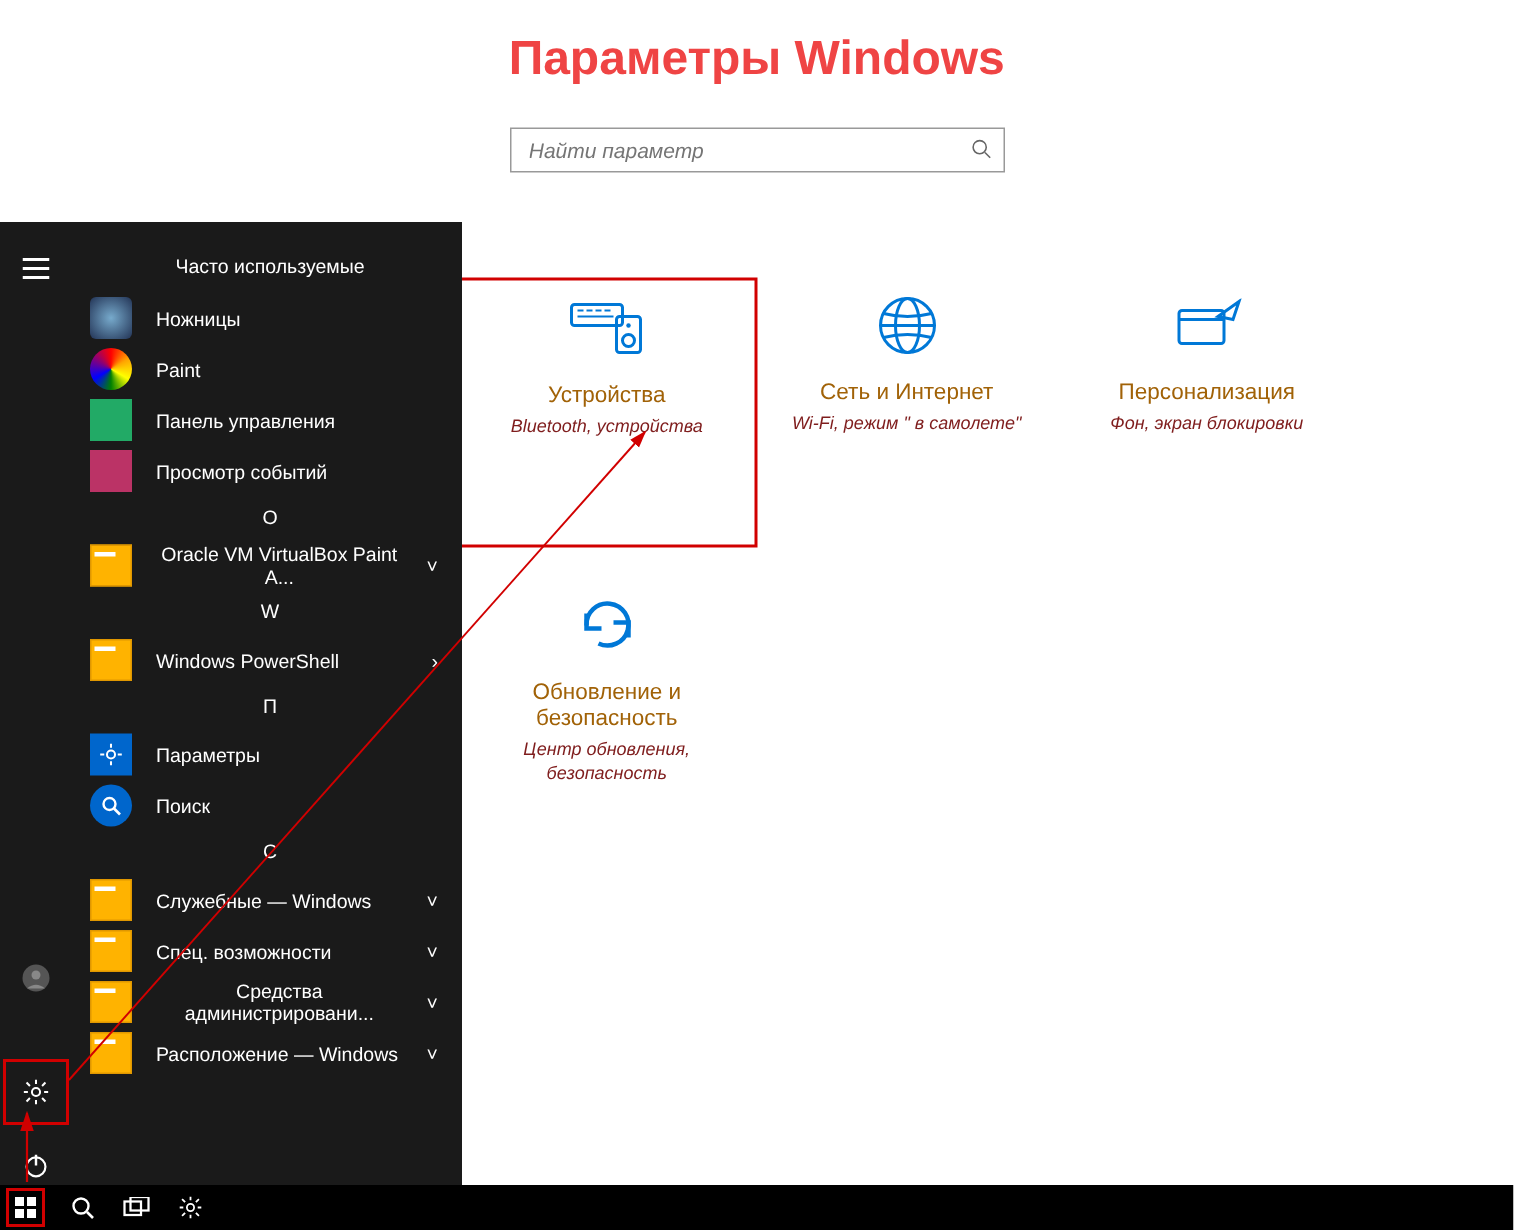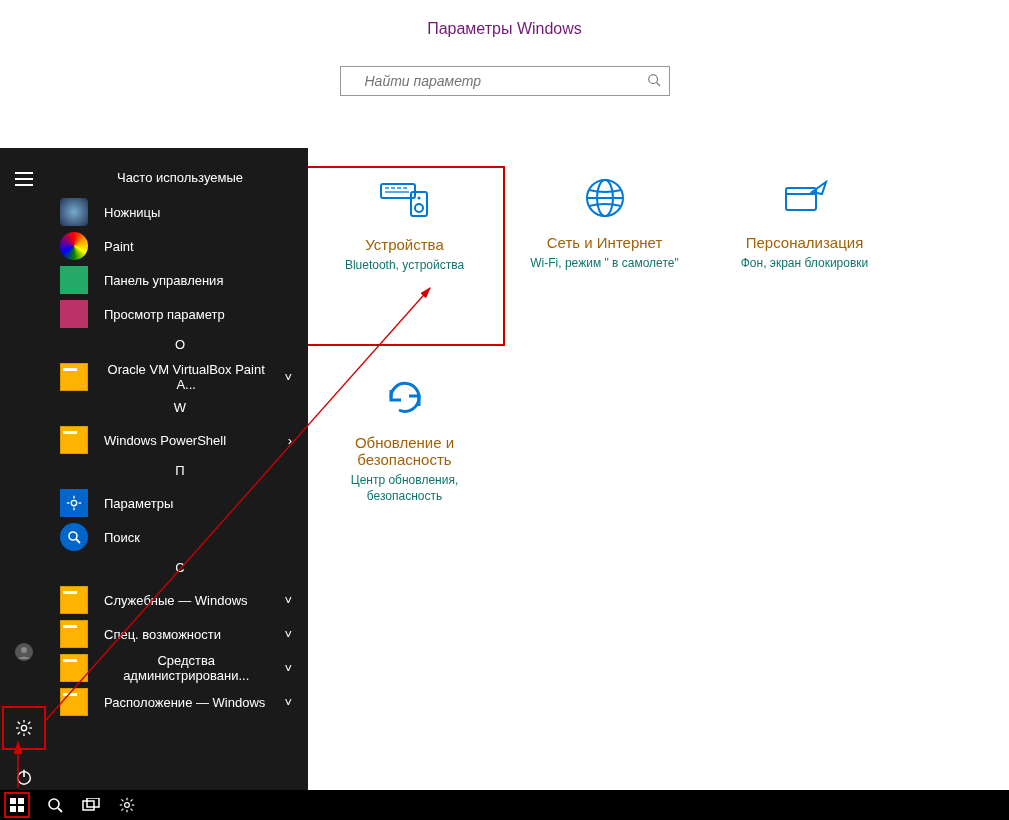--- a/index.html
+++ b/index.html
@@ -11,39 +11,39 @@
     position: relative;
   }
   
   .settings-page {
     position: absolute;
     left: 0; top: 0; right: 0; bottom: 0;
     background: #fff;
   }
   .settings-title {
     text-align: center;
-    font-size: 16px;
-    font-weight: 400;
-    color: #701a75;
+    font-size: 32px;
+    font-weight: 700;
+    color: #ef4444;
     margin-top: 20px;
   }
   .search-wrap {
     display:flex; justify-content:center; margin-top:28px;
   }
   .search-box {
     width: 330px; height: 30px;
     border: 1px solid #999;
     background: #fff;
     position: relative;
     display:flex; align-items:center;
   }
   .search-box input {
     border: none; outline: none;
     width: 100%; height: 100%;
-    padding: 0 30px 0 24px;
+    padding: 0 30px 0 12px;
     font-size: 14px;
     color: #666;
     font-style: italic;
     background: transparent;
   }
   .search-box .search-icon {
     position: absolute; right: 8px; top: 6px;
     color: #555;
   }
   .tiles {
@@ -70,22 +70,23 @@
     color:#0078d7;
   }
   .tile h3 {
     font-size: 15px;
     font-weight: 400;
     color: #a16207;
     margin-bottom: 4px;
   }
   .tile p {
     font-size: 12px;
-    color: #0f766e;
+    color: #7f1d1d;
     line-height: 1.35;
+    font-style: italic;
   }
   
   .start-menu {
     position: absolute;
     left: 0; top: 148px;
     width: 308px; height: 644px;
     background: #1a1a1a;
     color: #e6e6e6;
     display: flex;
     text-align: center;
@@ -335,21 +336,21 @@
     <div class="sm-item">
       <div class="sm-icon" style="background:conic-gradient(red,orange,yellow,green,blue,purple,red);border-radius:50%;"></div>
       <span>Paint</span>
     </div>
     <div class="sm-item">
       <div class="sm-icon" style="background:#2a6;"></div>
       <span>Панель управления</span>
     </div>
     <div class="sm-item">
       <div class="sm-icon" style="background:#b36;"></div>
-      <span>Просмотр параметр</span>
+      <span>Просмотр событий</span>
     </div>
 
     <div class="sm-letter">O</div>
     <div class="sm-item">
       <div class="sm-icon folder"></div>
       <span>Oracle VM VirtualBox Paint A...</span>
       <span class="arrow">˅</span>
     </div>
 
     <div class="sm-letter">W</div>

